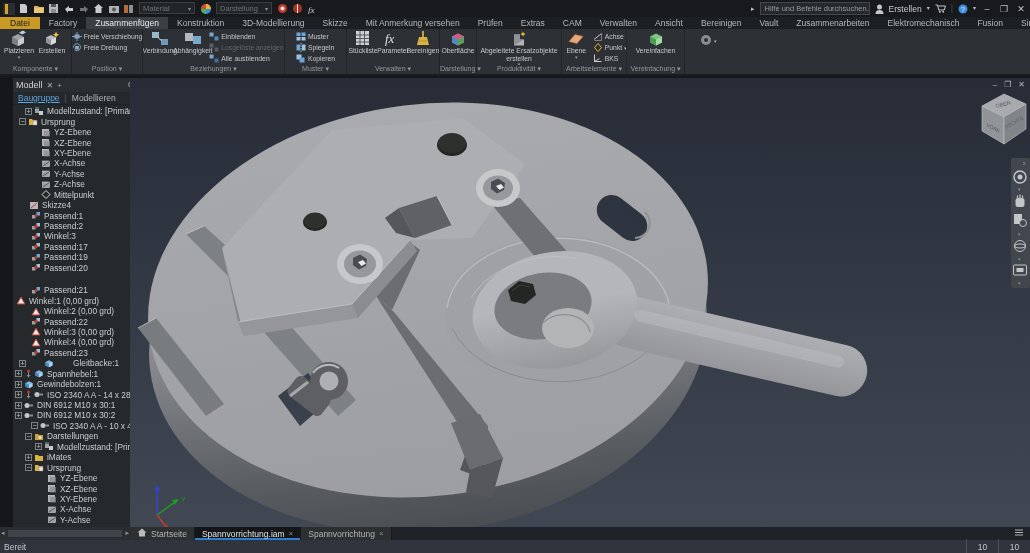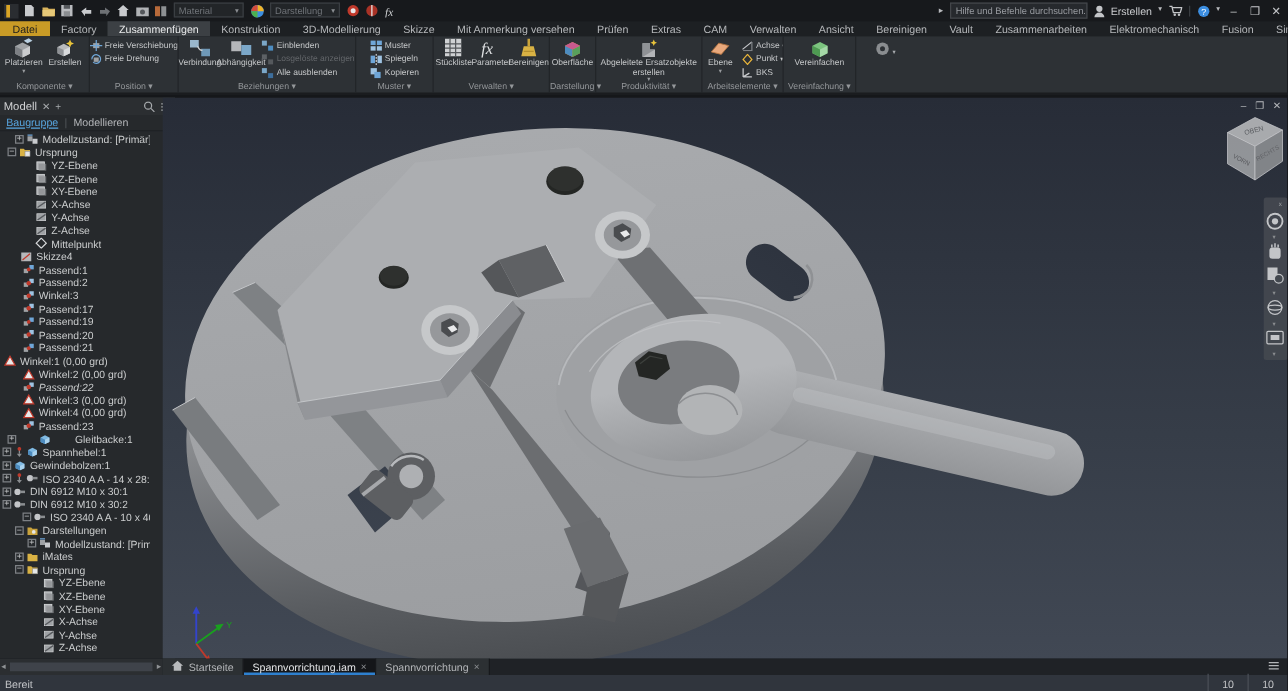--- a/index.html
+++ b/index.html
@@ -38,21 +38,21 @@
   .smallcol { display:flex; flex-direction:column; justify-content:flex-start; padding-top:2px; gap:1.5px; }
   .smallbtn { display:flex; align-items:center; gap:2px; font-size:6.8px; color:#c6c8ca; white-space:nowrap; height:9.5px; }
   .smallbtn.disabled { color:#63666a; }
   .ric { display:inline-flex; }
   #ribbon-after { position:absolute; left:700px; top:32px; display:flex; align-items:center; gap:2px; color:#aaadb0; }
 
   
   #main { position:absolute; left:0; top:78px; width:1030px; height:449px; }
 
   
-  #browser { position:absolute; left:0; top:0; width:140px; height:449px; background:#26292c; }
+  #browser { position:absolute; left:13px; top:0; width:140px; height:449px; background:#26292c; }
   #br-head { height:14px; background:#2b2e31; display:flex; align-items:center; padding:0 3px; color:#d2d3d5; font-size:9px; gap:4px; }
   #br-head .grow { flex:1; }
   #br-head .hic { color:#a7aaad; font-size:8px; display:inline-flex; }
   #br-modes { height:13px; display:flex; align-items:center; padding:0 5px; gap:5px; font-size:8.5px; border-bottom:1px solid #1f2225; }
   #br-modes .m1 { color:#58a6e0; text-decoration:underline; }
   #br-modes .sep { color:#55585c; }
   #br-modes .m2 { color:#b4b6b9; }
   #tree { position:absolute; left:0; top:28px; width:120px; height:419px; overflow:hidden; }
   .trow { height:10.45px; display:flex; align-items:center; white-space:nowrap; color:#cbcdce; font-size:8.3px; }
   .texp { width:7px; height:7px; border:1px solid #7d8084; color:#c8cacc; font-size:7px; line-height:5px; text-align:center; margin-right:2px; flex:none; background:#26292c; }
@@ -675,21 +675,21 @@
           <div class="trow" style="padding-left: 18px;">
             <span class="tico">
               <svg width="10" height="9">
                 <rect x="1" y="4" width="3.5" height="3.5" fill="#9fa2a5"></rect>
                 <rect x="5.5" y="1" width="3.5" height="3.5" fill="#9fc3e2"></rect>
                 <circle cx="5" cy="4.5" r="1.8" fill="#c0392b"></circle>
               </svg>
             </span>
             <span class="tlabel">Passend:20</span>
           </div>
-          <div class="trow" style="padding-left: 18px;">
+          <div class="trow" style="padding-left: 18px; margin-top: 12px;">
             <span class="tico">
               <svg width="10" height="9">
                 <rect x="1" y="4" width="3.5" height="3.5" fill="#9fa2a5"></rect>
                 <rect x="5.5" y="1" width="3.5" height="3.5" fill="#6fa6d8"></rect>
                 <circle cx="5" cy="4.5" r="1.5" fill="#c0392b"></circle>
               </svg>
             </span>
             <span class="tlabel">Passend:21</span>
           </div>
           <div class="trow" style="padding-left: 3px;">
@@ -701,21 +701,21 @@
             <span class="tlabel">Winkel:1 (0,00 grd)</span>
           </div>
           <div class="trow" style="padding-left: 18px;">
             <span class="tico">
               <svg width="10" height="9">
                 <path d="M1 8 L5 1 9 8z" fill="#e8e9ea" stroke="#c0392b" stroke-width="1"></path>
               </svg>
             </span>
             <span class="tlabel">Winkel:2 (0,00 grd)</span>
           </div>
-          <div class="trow" style="padding-left: 18px; font-style: italic;">
+          <div class="trow" style="padding-left: 18px;">
             <span class="tico">
               <svg width="10" height="9">
                 <rect x="1" y="4" width="3.5" height="3.5" fill="#9fa2a5"></rect>
                 <rect x="5.5" y="1" width="3.5" height="3.5" fill="#9fc3e2"></rect>
                 <circle cx="5" cy="4.5" r="1.8" fill="#c0392b"></circle>
               </svg>
             </span>
             <span class="tlabel">Passend:22</span>
           </div>
           <div class="trow" style="padding-left: 18px;">

